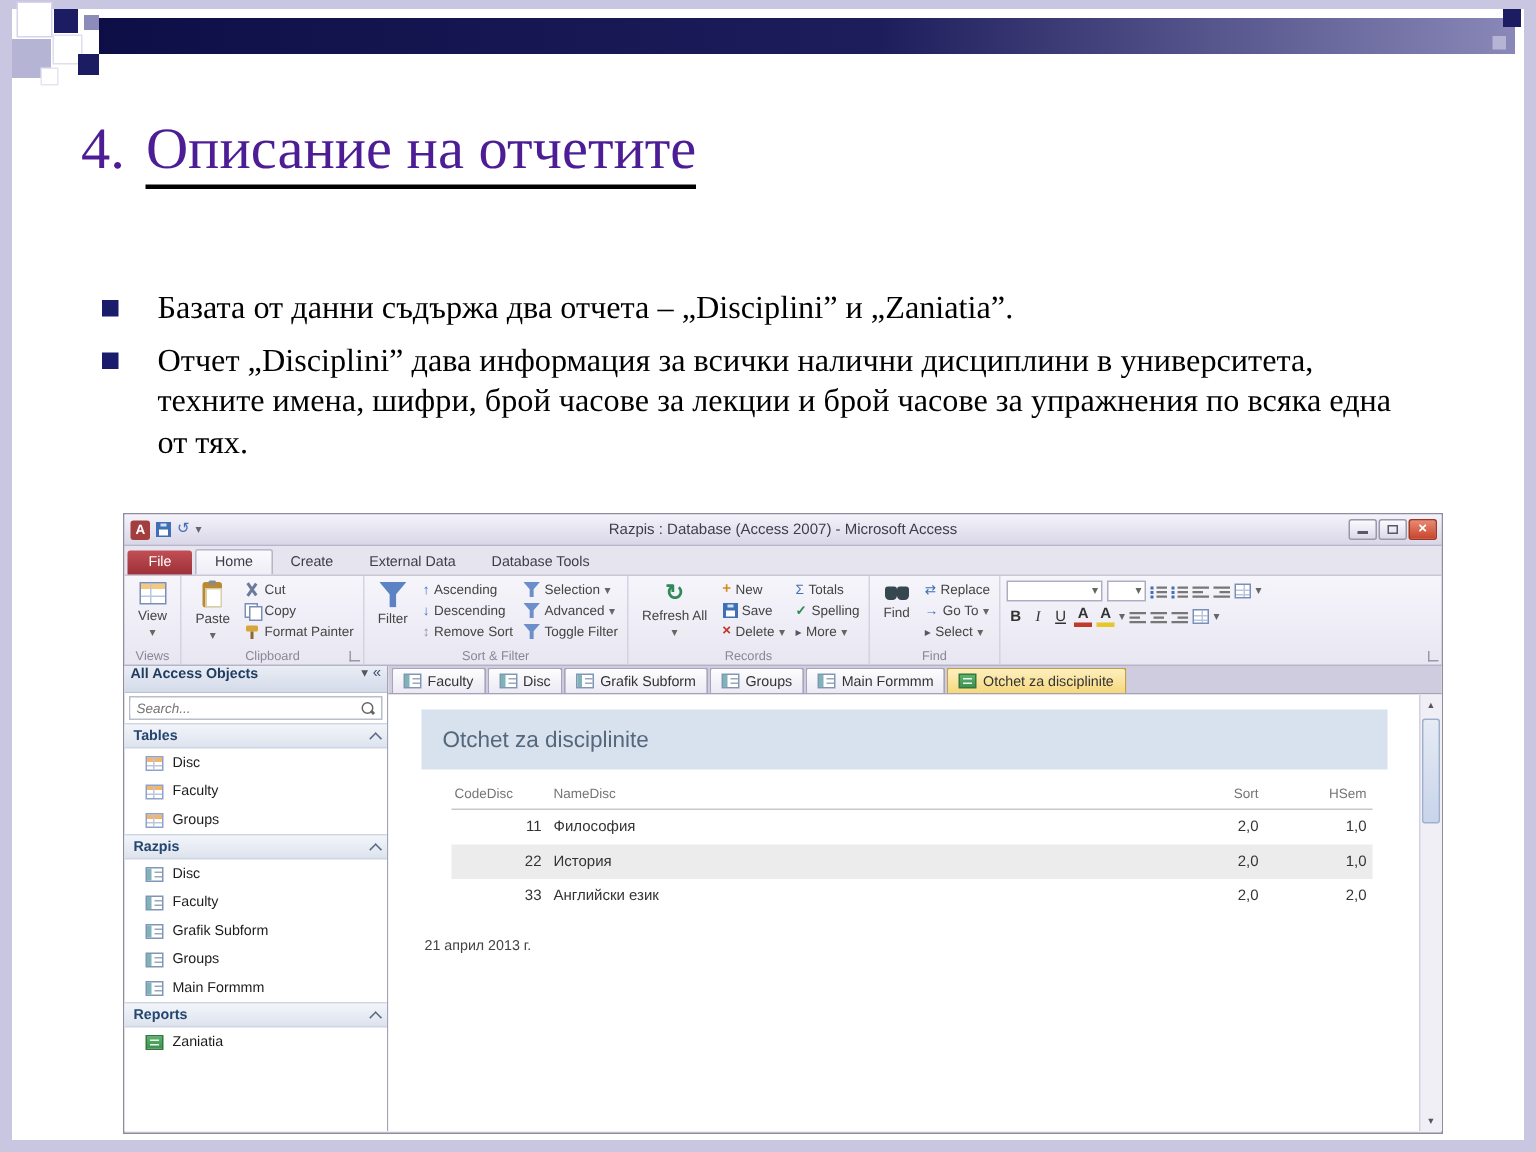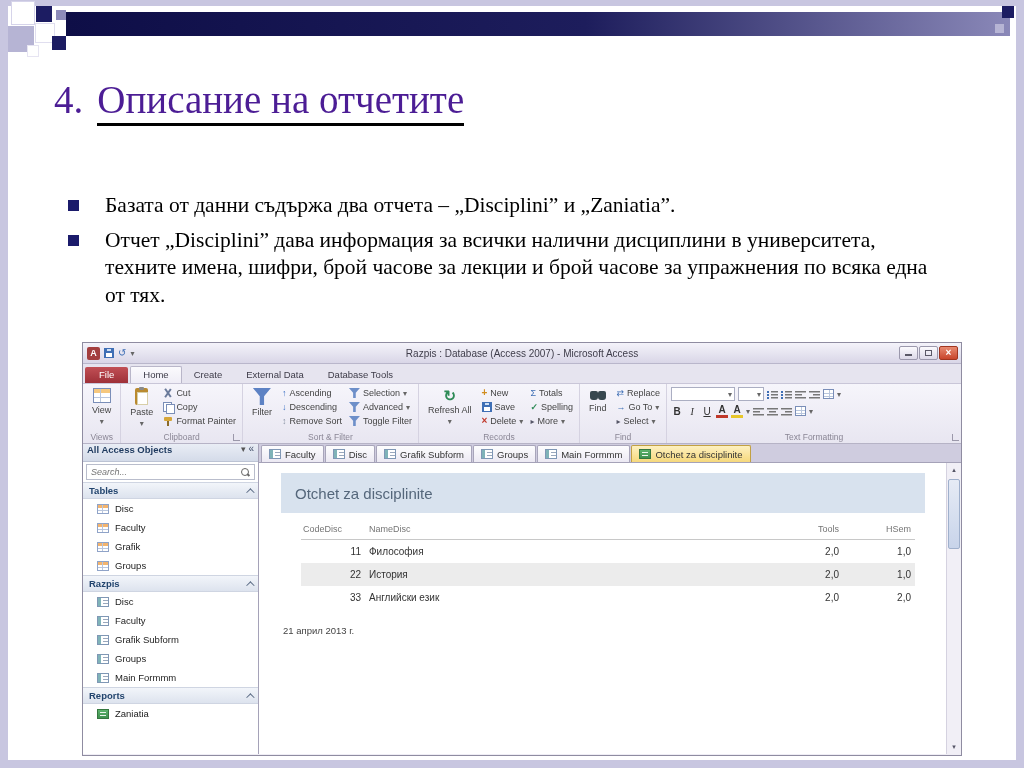--- a/index.html
+++ b/index.html
@@ -420,21 +420,20 @@
             <span class="tf-btn tf-a">A</span>
             <span class="tf-btn tf-a2">A</span>
             <i class="gi gi-caret"></i>
             <span class="ico-align l"></span>
             <span class="ico-align c"></span>
             <span class="ico-align r"></span>
             <span class="ico-grid"></span>
             <i class="gi gi-caret"></i>
           </div>
         </div>
-        <div class="rgl">Text Formatting</div>
         <span class="dlg"></span>
       </div>
     </div>
 
     <div class="amain">
 
       <div class="nav">
         <div class="nav-h">
           <span class="nav-h-label">All Access Objects</span>
           <i class="gi gi-caret-lg"></i>
@@ -449,24 +448,20 @@
           <span>Tables</span>
           <span class="chev"></span>
         </div>
         <div class="nitem">
           <span class="ico-table"></span>
           <span>Disc</span>
         </div>
         <div class="nitem">
           <span class="ico-table"></span>
           <span>Faculty</span>
-        </div>
-        <div class="nitem">
-          <span class="ico-table"></span>
-          <span>Grafik</span>
         </div>
         <div class="nitem">
           <span class="ico-table"></span>
           <span>Groups</span>
         </div>
 
         <div class="ngh">
           <span>Razpis</span>
           <span class="chev"></span>
         </div>
@@ -531,21 +526,21 @@
 
         <div class="rview">
           <div class="rband">
             <span class="rband-title">Otchet za disciplinite</span>
           </div>
 
           <div class="rtable">
             <div class="rrow hdr">
               <span class="c-code">CodeDisc</span>
               <span class="c-name">NameDisc</span>
-              <span class="c-num">Tools</span>
+              <span class="c-num">Sort</span>
               <span class="c-num">HSem</span>
             </div>
             <div class="rrow">
               <span class="c-code">11</span>
               <span class="c-name">Философия</span>
               <span class="c-num">2,0</span>
               <span class="c-num">1,0</span>
             </div>
             <div class="rrow stripe">
               <span class="c-code">22</span>

